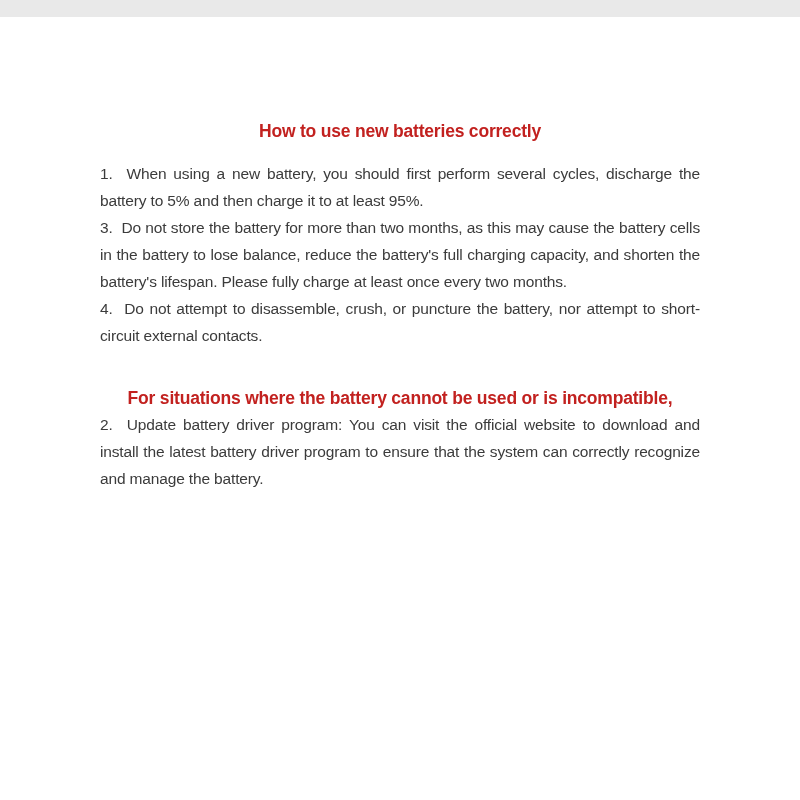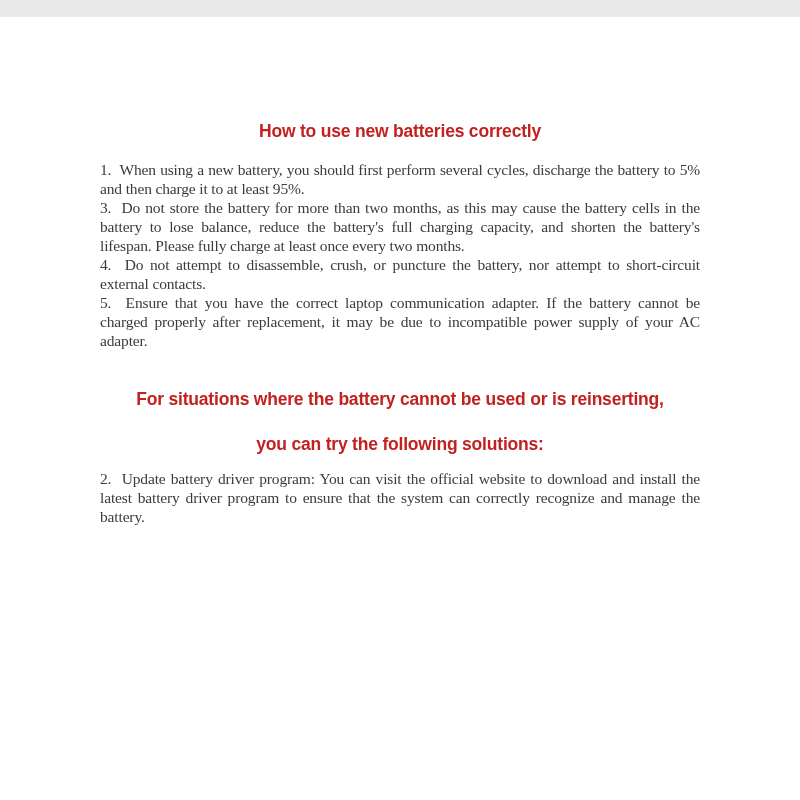--- a/index.html
+++ b/index.html
@@ -42,39 +42,36 @@
   .heading2-line1 {
     margin-top: 36px;
   }
   .heading2-line2 {
     margin-top: 19px;
     margin-bottom: 12px;
   }
   p.body {
     color: var(--body-text);
     font-size: 15.5px;
-    line-height: 19px;
+    line-height: 27px;
     letter-spacing: -0.15px;
     text-align: justify;
     margin: 0;
-    font-family: Liberation Serif, serif;
   }
 </style>
 </head>
 <body>
 
 <div class="page">
   <div class="content">
 
     <h1 class="red-heading title">How to use new batteries correctly</h1>
 
     <p class="body">1.&nbsp; When using a new battery, you should first perform several cycles, discharge the battery to 5% and then charge it to at least 95%.</p>
     <p class="body">3.&nbsp; Do not store the battery for more than two months, as this may cause the battery cells in the battery to lose balance, reduce the battery's full charging capacity, and shorten the battery's lifespan. Please fully charge at least once every two months.</p>
     <p class="body">4.&nbsp; Do not attempt to disassemble, crush, or puncture the battery, nor attempt to short-circuit external contacts.</p>
-    <p class="body">5.&nbsp; Ensure that you have the correct laptop communication adapter. If the battery cannot be charged properly after replacement, it may be due to incompatible power supply of your AC adapter.</p>
 
-    <h2 class="red-heading heading2-line1">For situations where the battery cannot be used or is reinserting,</h2>
-    <h2 class="red-heading heading2-line2">you can try the following solutions:</h2>
+    <h2 class="red-heading heading2-line1">For situations where the battery cannot be used or is incompatible,</h2>
 
     <p class="body">2.&nbsp; Update battery driver program: You can visit the official website to download and install the latest battery driver program to ensure that the system can correctly recognize and manage the battery.</p>
 
   </div>
 </div>
 
 </body></html>

